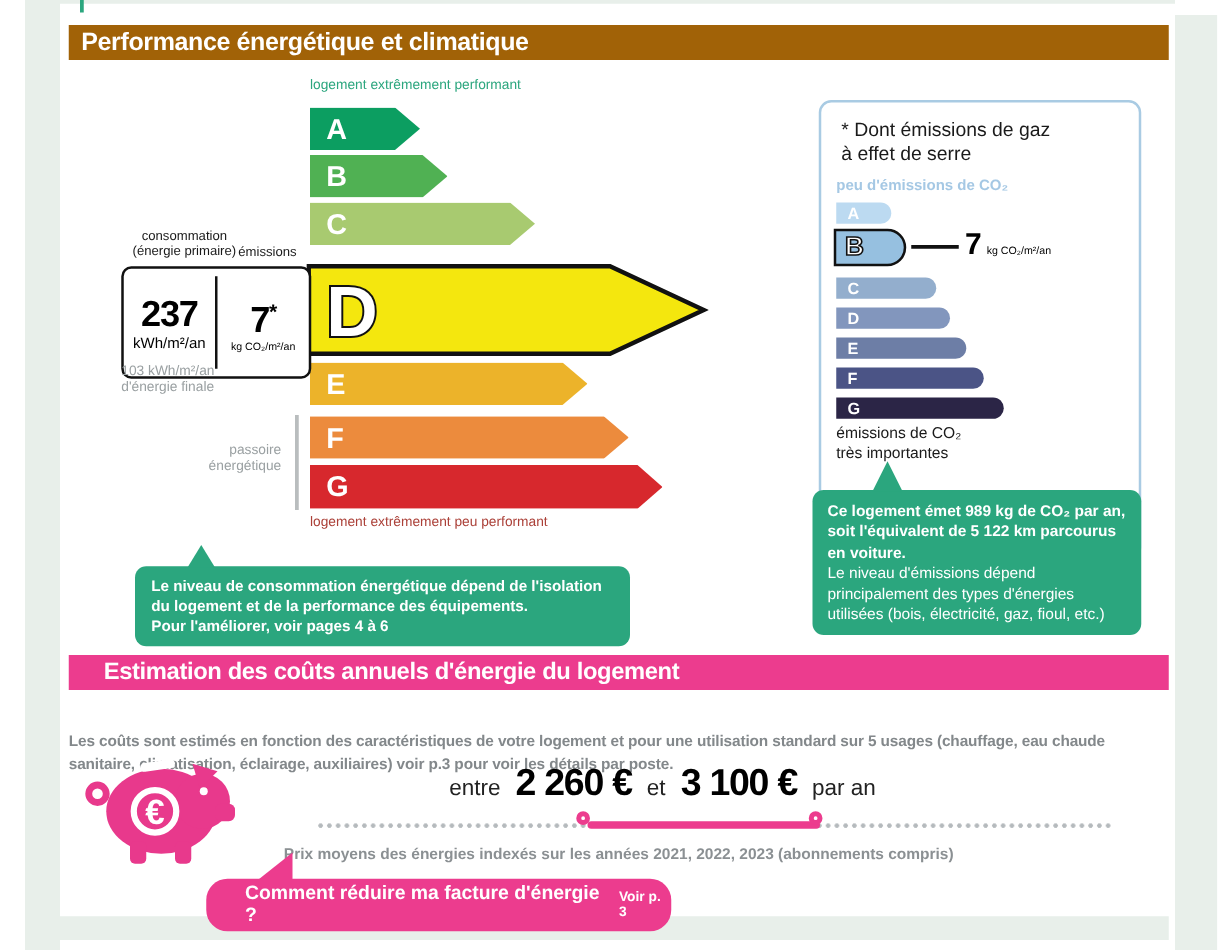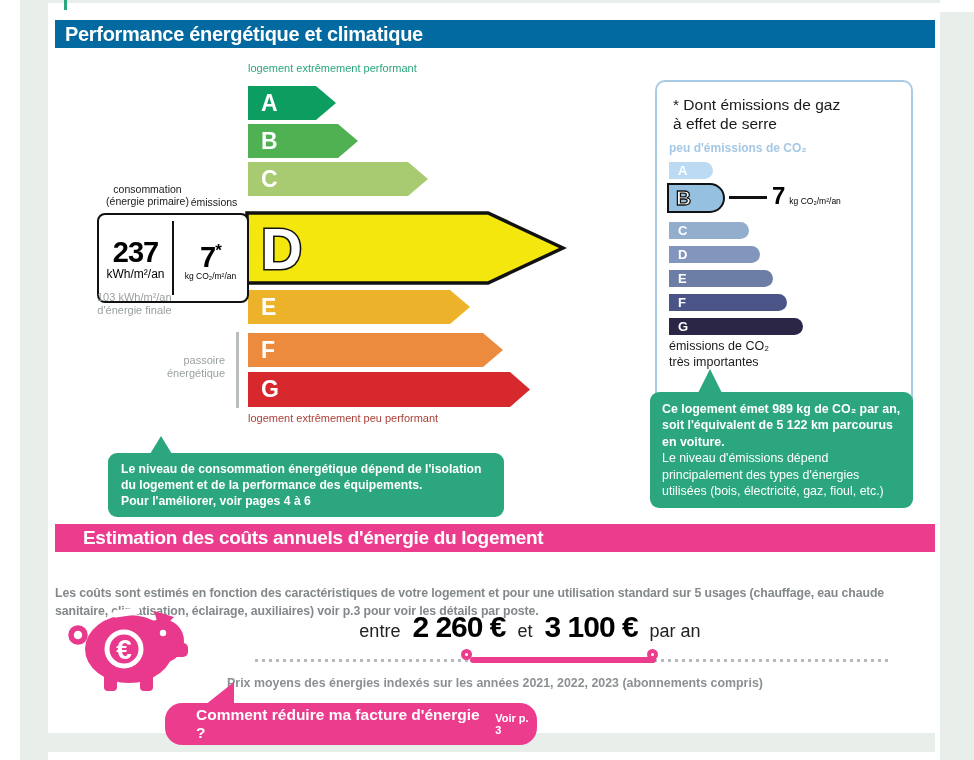--- a/index.html
+++ b/index.html
@@ -10,21 +10,21 @@
   
   .strip { position:absolute; background:#e8efea; }
   .strip-left  { left:20px; top:0; width:28px; height:760px; }
   .strip-right { left:940px; top:12px; width:34px; height:748px; }
   .strip-top   { left:48px; top:0; width:892px; height:3px; }
   .strip-bottom{ left:20px; top:733px; width:915px; height:19px; }
   .top-tick    { position:absolute; left:64px; top:0; width:3px; height:10px; background:#2ba67e; }
 
   
   .bar { position:absolute; left:55px; width:880px; height:28px; display:flex; align-items:center; }
-  .bar-energy { top:20px; background:#0369a1; }
+  .bar-energy { top:20px; background:#a16207; }
   .bar-costs  { top:524px; background:#ec3c8e; }
   .bar span { color:#fff; font-weight:bold; font-size:20px; padding-left:10px; letter-spacing:-0.3px; }
   .bar-costs span { font-size:19px;padding-left:28px; }
 
   
   .scale-label-top { position:absolute; left:248px; top:62px; font-size:11px; color:#2ba67e; }
   .scale-label-bottom { position:absolute; left:248px; top:412px; font-size:11px; color:#ab4038; }
   .arrow { position:absolute; display:flex; align-items:center;
            clip-path:polygon(0 0, calc(100% - 20px) 0, 100% 50%, calc(100% - 20px) 100%, 0 100%); }
   .arrow b { color:#fff; font-size:23px; padding-left:13px; }
@@ -35,21 +35,21 @@
   .conso-labels2 { position:absolute; left:180px; top:196px; width:68px; text-align:center; font-size:10.5px; color:#1a1a1a; }
   .conso-box { position:absolute; left:97px; top:213px; width:152px; height:90px; background:#fff;
                border:2.5px solid #111; border-radius:8px; display:flex; }
   .conso-col { flex:1; display:flex; flex-direction:column; align-items:center; justify-content:center; padding-top:2px; }
   .conso-col.first { border-right:2px solid #111; margin:6px 0; }
   .conso-col.second { margin:6px 0; }
   .conso-val { font-size:29px; font-weight:bold; color:#000; line-height:28px; letter-spacing:-1px; }
   .conso-val sup { font-size:17px; }
   .conso-unit { font-size:12px; color:#000; margin-top:1px; }
   .conso-unit.small { font-size:8.5px; }
-  .finale { position:absolute; left:97px; top:291px; font-size:11px; color:#9aa0a2; line-height:13px;text-align:right; }
+  .finale { position:absolute; left:97px; top:291px; font-size:11px; color:#9aa0a2; line-height:13px; }
   .passoire { position:absolute; left:128px; top:354px; width:97px; text-align:right; font-size:11px; color:#9aa0a2; line-height:13px; }
   .passoire-line { position:absolute; left:236px; top:332px; width:3px; height:76px; background:#b9bdbe; }
 
   
   .callout { position:absolute; background:#2ba67e; color:#fff; border-radius:9px; font-size:12.2px; line-height:1.32; }
   .callout .tail { position:absolute; width:0; height:0; }
   .callout-left { left:108px; top:453px; width:396px; padding:8px 13px; font-weight:bold; }
   .callout-left .tail { left:42px; top:-17px; border-left:11px solid transparent; border-right:11px solid transparent; border-bottom:18px solid #2ba67e; }
   .callout-right { left:650px; top:392px; width:263px; padding:9px 12px; font-size:12.4px; }
   .callout-right .tail { left:48px; top:-23px; border-left:12px solid transparent; border-right:12px solid transparent; border-bottom:24px solid #2ba67e; }

